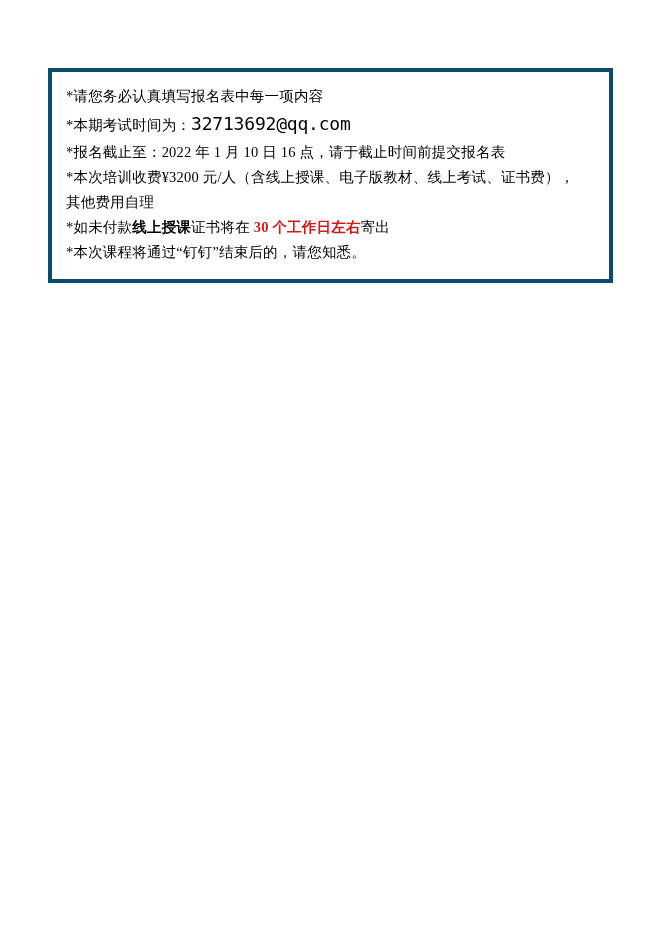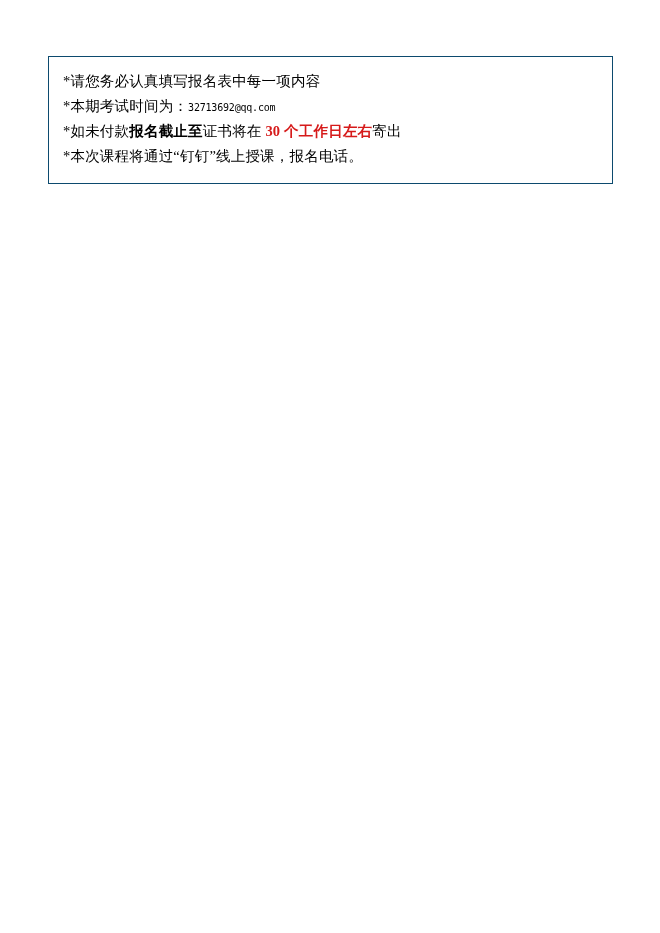--- a/index.html
+++ b/index.html
@@ -16,50 +16,52 @@
   }
   .page {
     position: relative;
     width: 660px;
     height: 933px;
     background: #ffffff;
   }
   .notice-box {
     position: absolute;
     left: 48px;
-    top: 56px;
+    top: 68px;
     width: 565px;
     box-sizing: border-box;
-    border: 1px solid #0c4a6e;
+    border: 4px solid #0c4a6e;
     padding: 12px 30px 14px 14px;
     background: #ffffff;
   }
   .line {
     font-size: 14.5px;
     line-height: 1.72;
     letter-spacing: 0.2px;
     text-align: left;
     word-break: break-word;
   }
   .red {
     color: #d61a1a;
   }
   .bold {
     font-weight: bold;
   }
   .mono-mail {
     font-family: "DejaVu Sans Mono", monospace;
-    font-size: 10px;
+    font-size: 18px;
     letter-spacing: -0.2px;
   }
 </style>
 </head>
 <body>
 
 <div class="page">
   <div class="notice-box" id="notice-box">
 
   <div class="line"><span>*请您务必认真填写报名表中每一项内容</span></div>
       <div class="line"><span>*本期考试时间为：</span><span class="mono-mail">32713692@qq.com</span></div>
-      <div class="line"><span>*如未付款</span><span class="bold">报名截止至</span><span>证书将在 </span><span class="red bold">30 个工作日左右</span><span>寄出</span></div>
-      <div class="line"><span>*本次课程将通过“钉钉”线上授课，报名电话。</span></div>
+      <div class="line"><span>*报名截止至：2022 年 1 月 10 日 16 点，请于截止时间前提交报名表</span></div>
+      <div class="line"><span>*本次培训收费¥3200 元/人（含线上授课、电子版教材、线上考试、证书费），其他费用自理</span></div>
+      <div class="line"><span>*如未付款</span><span class="bold">线上授课</span><span>证书将在 </span><span class="red bold">30 个工作日左右</span><span>寄出</span></div>
+      <div class="line"><span>*本次课程将通过“钉钉”结束后的，请您知悉。</span></div>
     </div>
 </div>
 
 </body></html>

